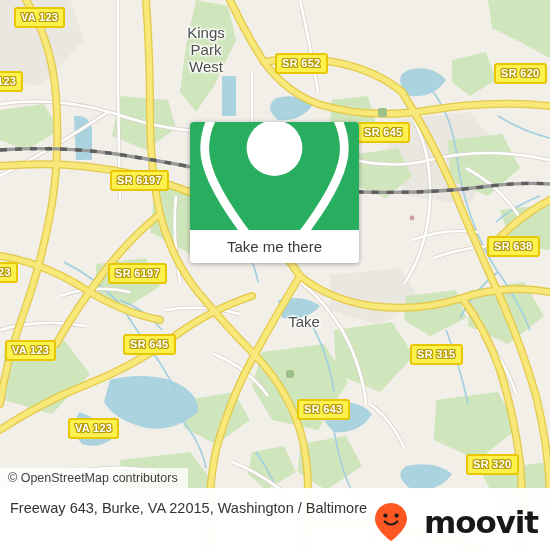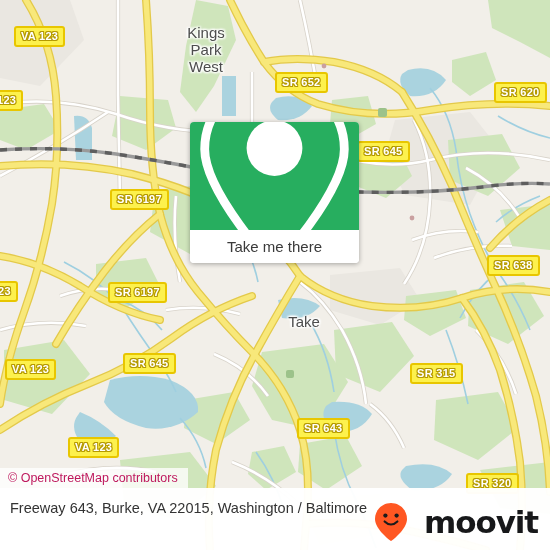--- a/index.html
+++ b/index.html
@@ -27,21 +27,20 @@
     letter-spacing:.3px;
     line-height:14px;
     padding:1px 5px 2px 5px;
     white-space:nowrap;
     text-shadow:
       -1px -1px 0 #b59a00, 1px -1px 0 #b59a00,
       -1px  1px 0 #b59a00, 1px  1px 0 #b59a00,
        0px  1px 0 #b59a00, 0px -1px 0 #b59a00,
        1px  0px 0 #b59a00,-1px  0px 0 #b59a00;
     box-sizing:border-box;
-    margin-top:19px;
   }
 
   
   .place{
     position:absolute;
     color:#4d4d4d;
     font-size:15px;
     line-height:17px;
     font-weight:normal;
     text-align:center;
@@ -74,21 +73,21 @@
   }
   #card-footer span{
     color:#3a3a3a;font-size:15px;line-height:17px;
   }
 
   
   #attrib{
     position:absolute;left:0;top:468px;
     background:rgba(255,255,255,.78);
     padding:3px 10px 4px 8px;
-    font-size:12.5px;line-height:15px;color:#be185d;
+    font-size:12.5px;line-height:15px;color:#404040;
     white-space:nowrap;
   }
 
   
   #bottombar{
     position:absolute;left:0;top:488px;width:550px;height:62px;
     background:rgba(255,255,255,.93);
     overflow:hidden;
   }
   #bottombar .bgfade{

